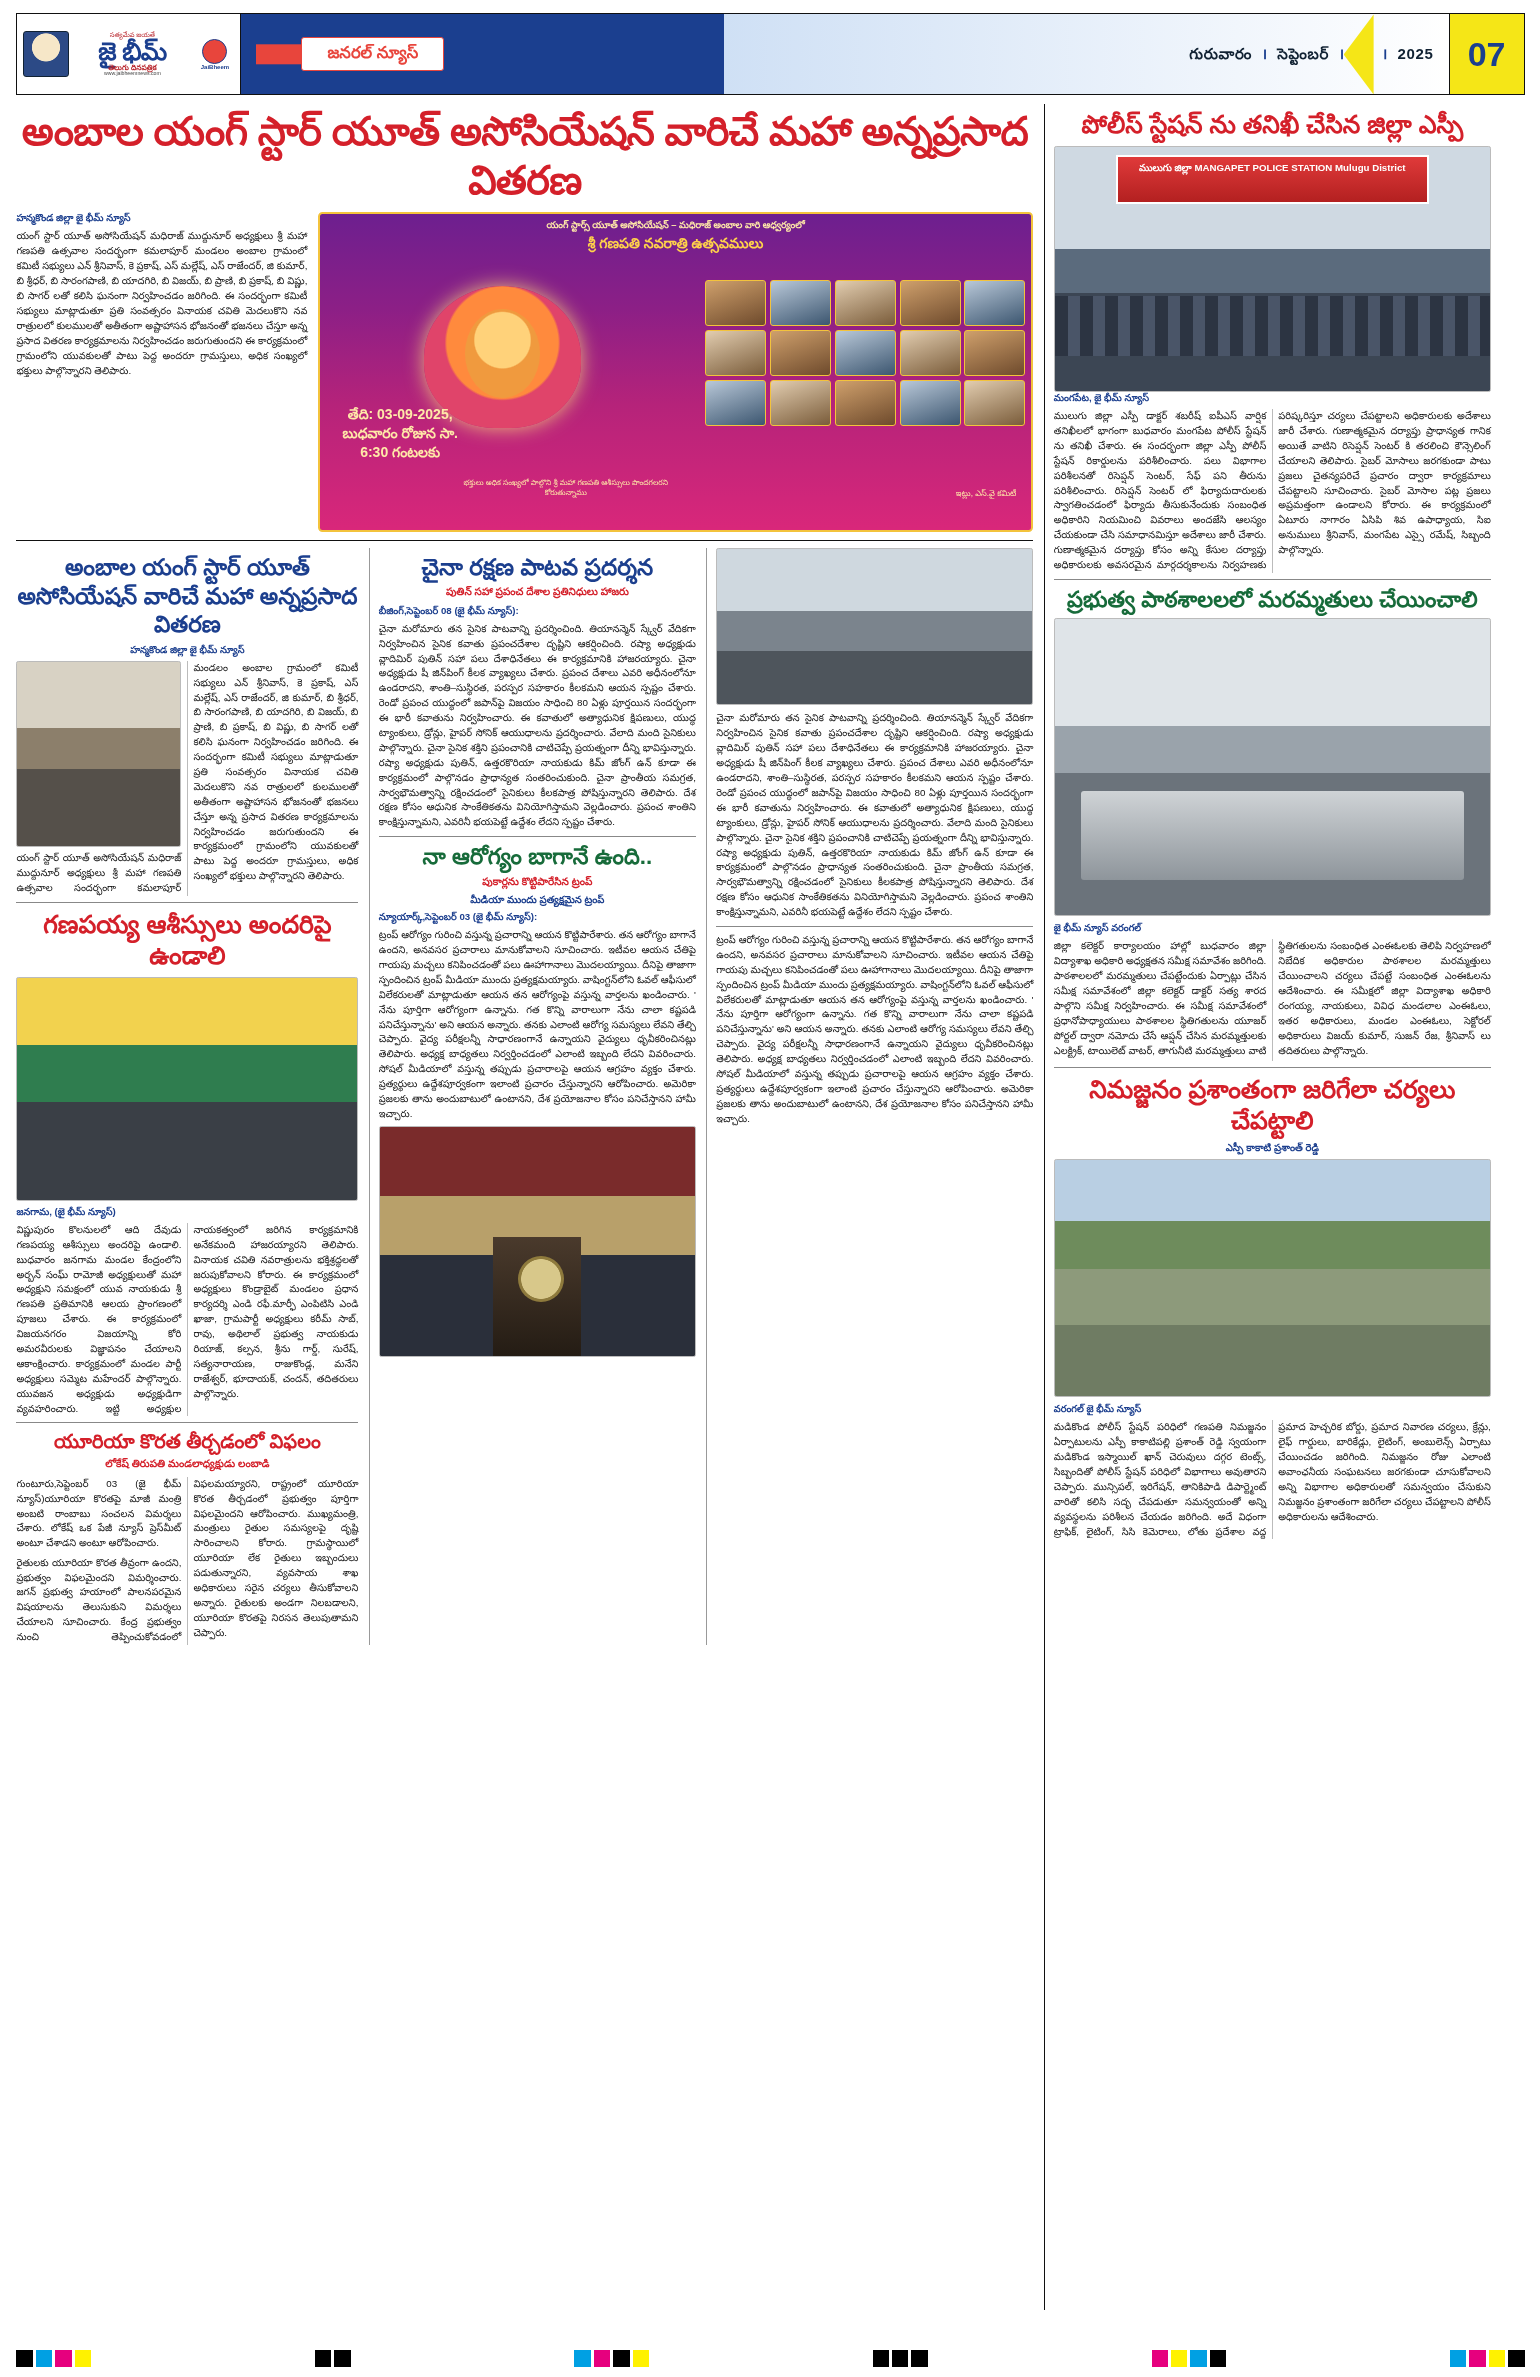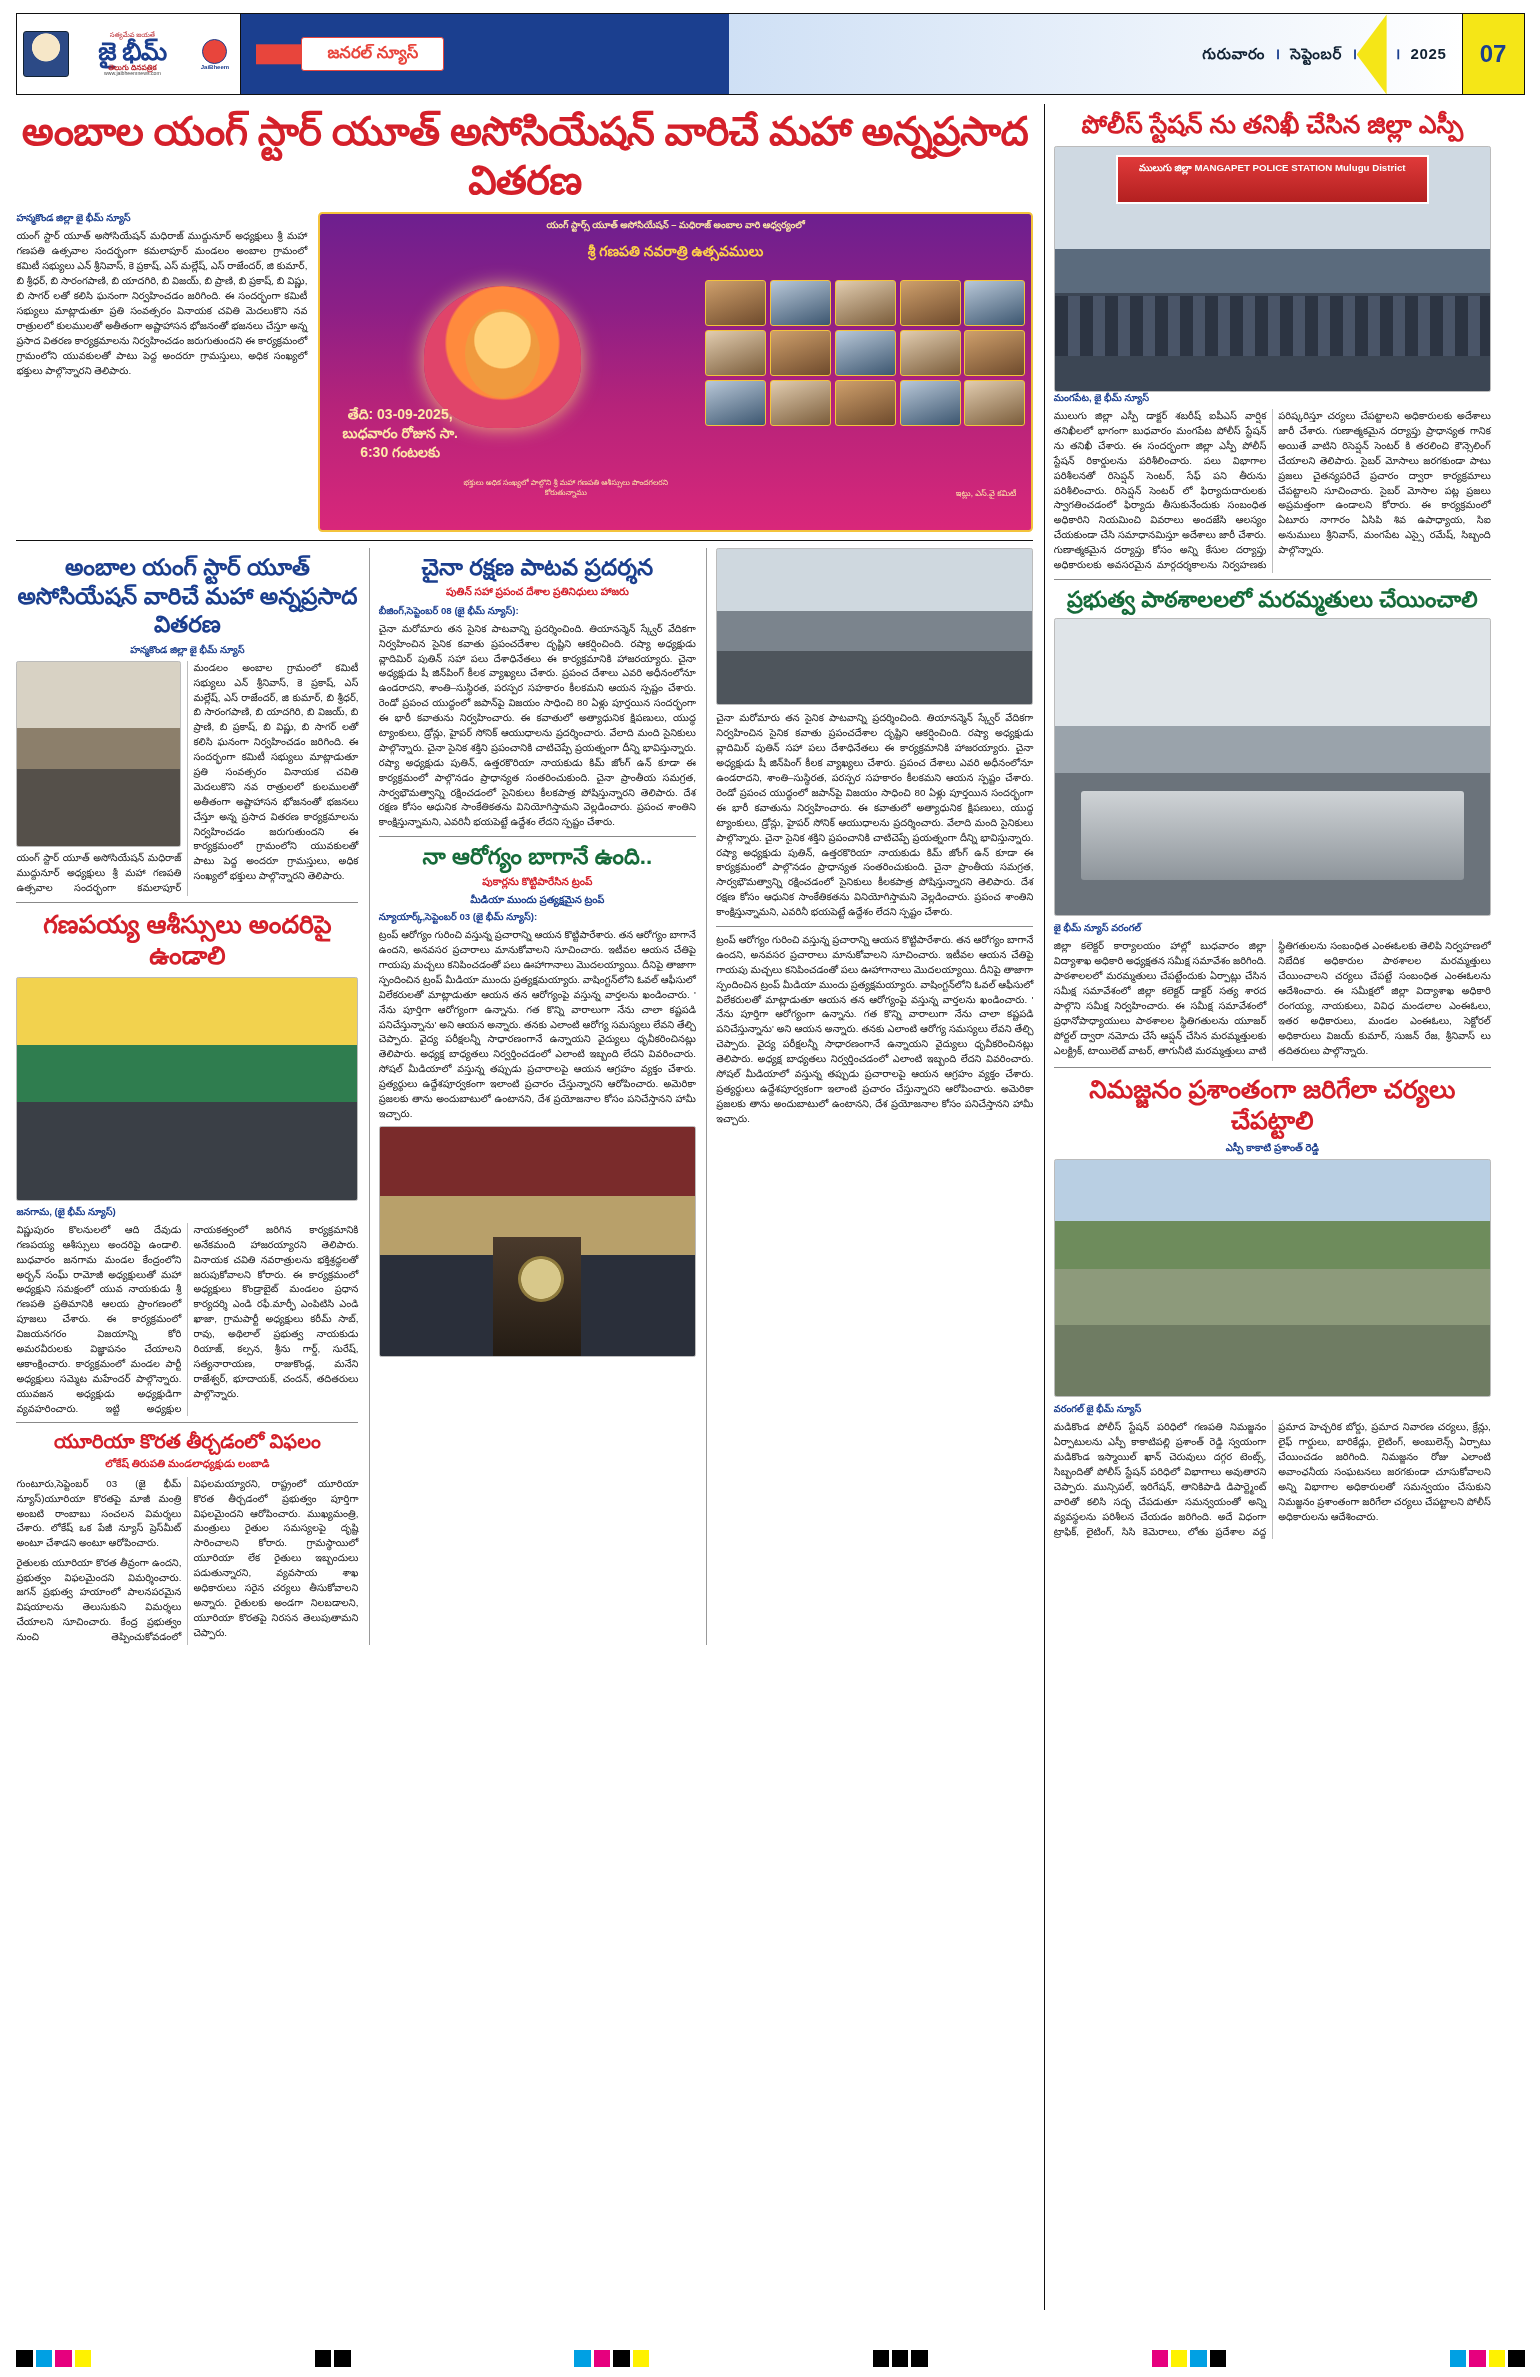--- a/index.html
+++ b/index.html
@@ -68,23 +68,23 @@
   .mh-ribbon-tail {
     position:absolute; left: 15px; top: 50%; transform: translateY(-50%);
     width: 52px; height: 19.4px; background:#e8453c;
   }
   .mh-date {
     position: absolute; right: 15px; top: 50%; transform: translateY(-50%);
     font-size: 15px; font-weight: 700; color: #123; letter-spacing: 0.7px;
   }
   .mh-date .sep { color: #1b3f8f; margin: 0 4.5px; }
   .mh-pageno {
-    width: 62px; background: #f5e617;
+    width: 75px; background: #f5e617;
     display: flex; align-items: center; justify-content: center;
-    font-size: 24px; font-weight: 800; color: #1b3f8f;
+    font-size: 34px; font-weight: 800; color: #1b3f8f;
     border-left: 1.5px solid #111;
   }
   .mh-arrow {
     position: absolute; right: 75px; top: 0; bottom: 0; width: 30px;
     background: #f5e617;
     clip-path: polygon(0 50%, 100% 0, 100% 100%);
   }
 
   
   .content {
@@ -139,21 +139,21 @@
   .top-ad { flex: 1; }
 
   .ad-poster {
     position: relative; height: 320px; border-radius: 4.5px; overflow: hidden;
     background: linear-gradient(180deg,#6d1f8f 0%, #8c1f86 30%, #b5237a 60%, #d9277a 100%);
     border: 2.2px solid #f3c33c;
   }
   .ad-poster .ad-top {
     text-align:center; color:#ffe9a8; font-size: 9.3px; padding: 6px 7.5px 0; font-weight:700;
   }
-  .ad-poster .ad-t2 { text-align:center; color:#ffd24a; font-size: 14px; font-weight:800; margin-top:11px;}
+  .ad-poster .ad-t2 { text-align:center; color:#ffd24a; font-size: 14px; font-weight:800; margin-top:3px;}
   .ad-poster .ad-t3 {
     text-align:center; color:#fff; font-size: 22.4px; font-weight:800; margin-top:4.5px;
     text-shadow: 1.5px 1.5px 0 #7a0f5b;
   }
   .ganesh {
     position:absolute; left: 104px; top: 72px; width: 157px; height: 142px;
     background: radial-gradient(circle at 50% 40%, #ffdf6b 0 20%, #ff8a3d 22% 48%, #e0446a 50% 100%);
     border-radius: 50% 50% 45% 45%;
     box-shadow: 0 0 19.4px rgba(255,220,120,.8);
   }

